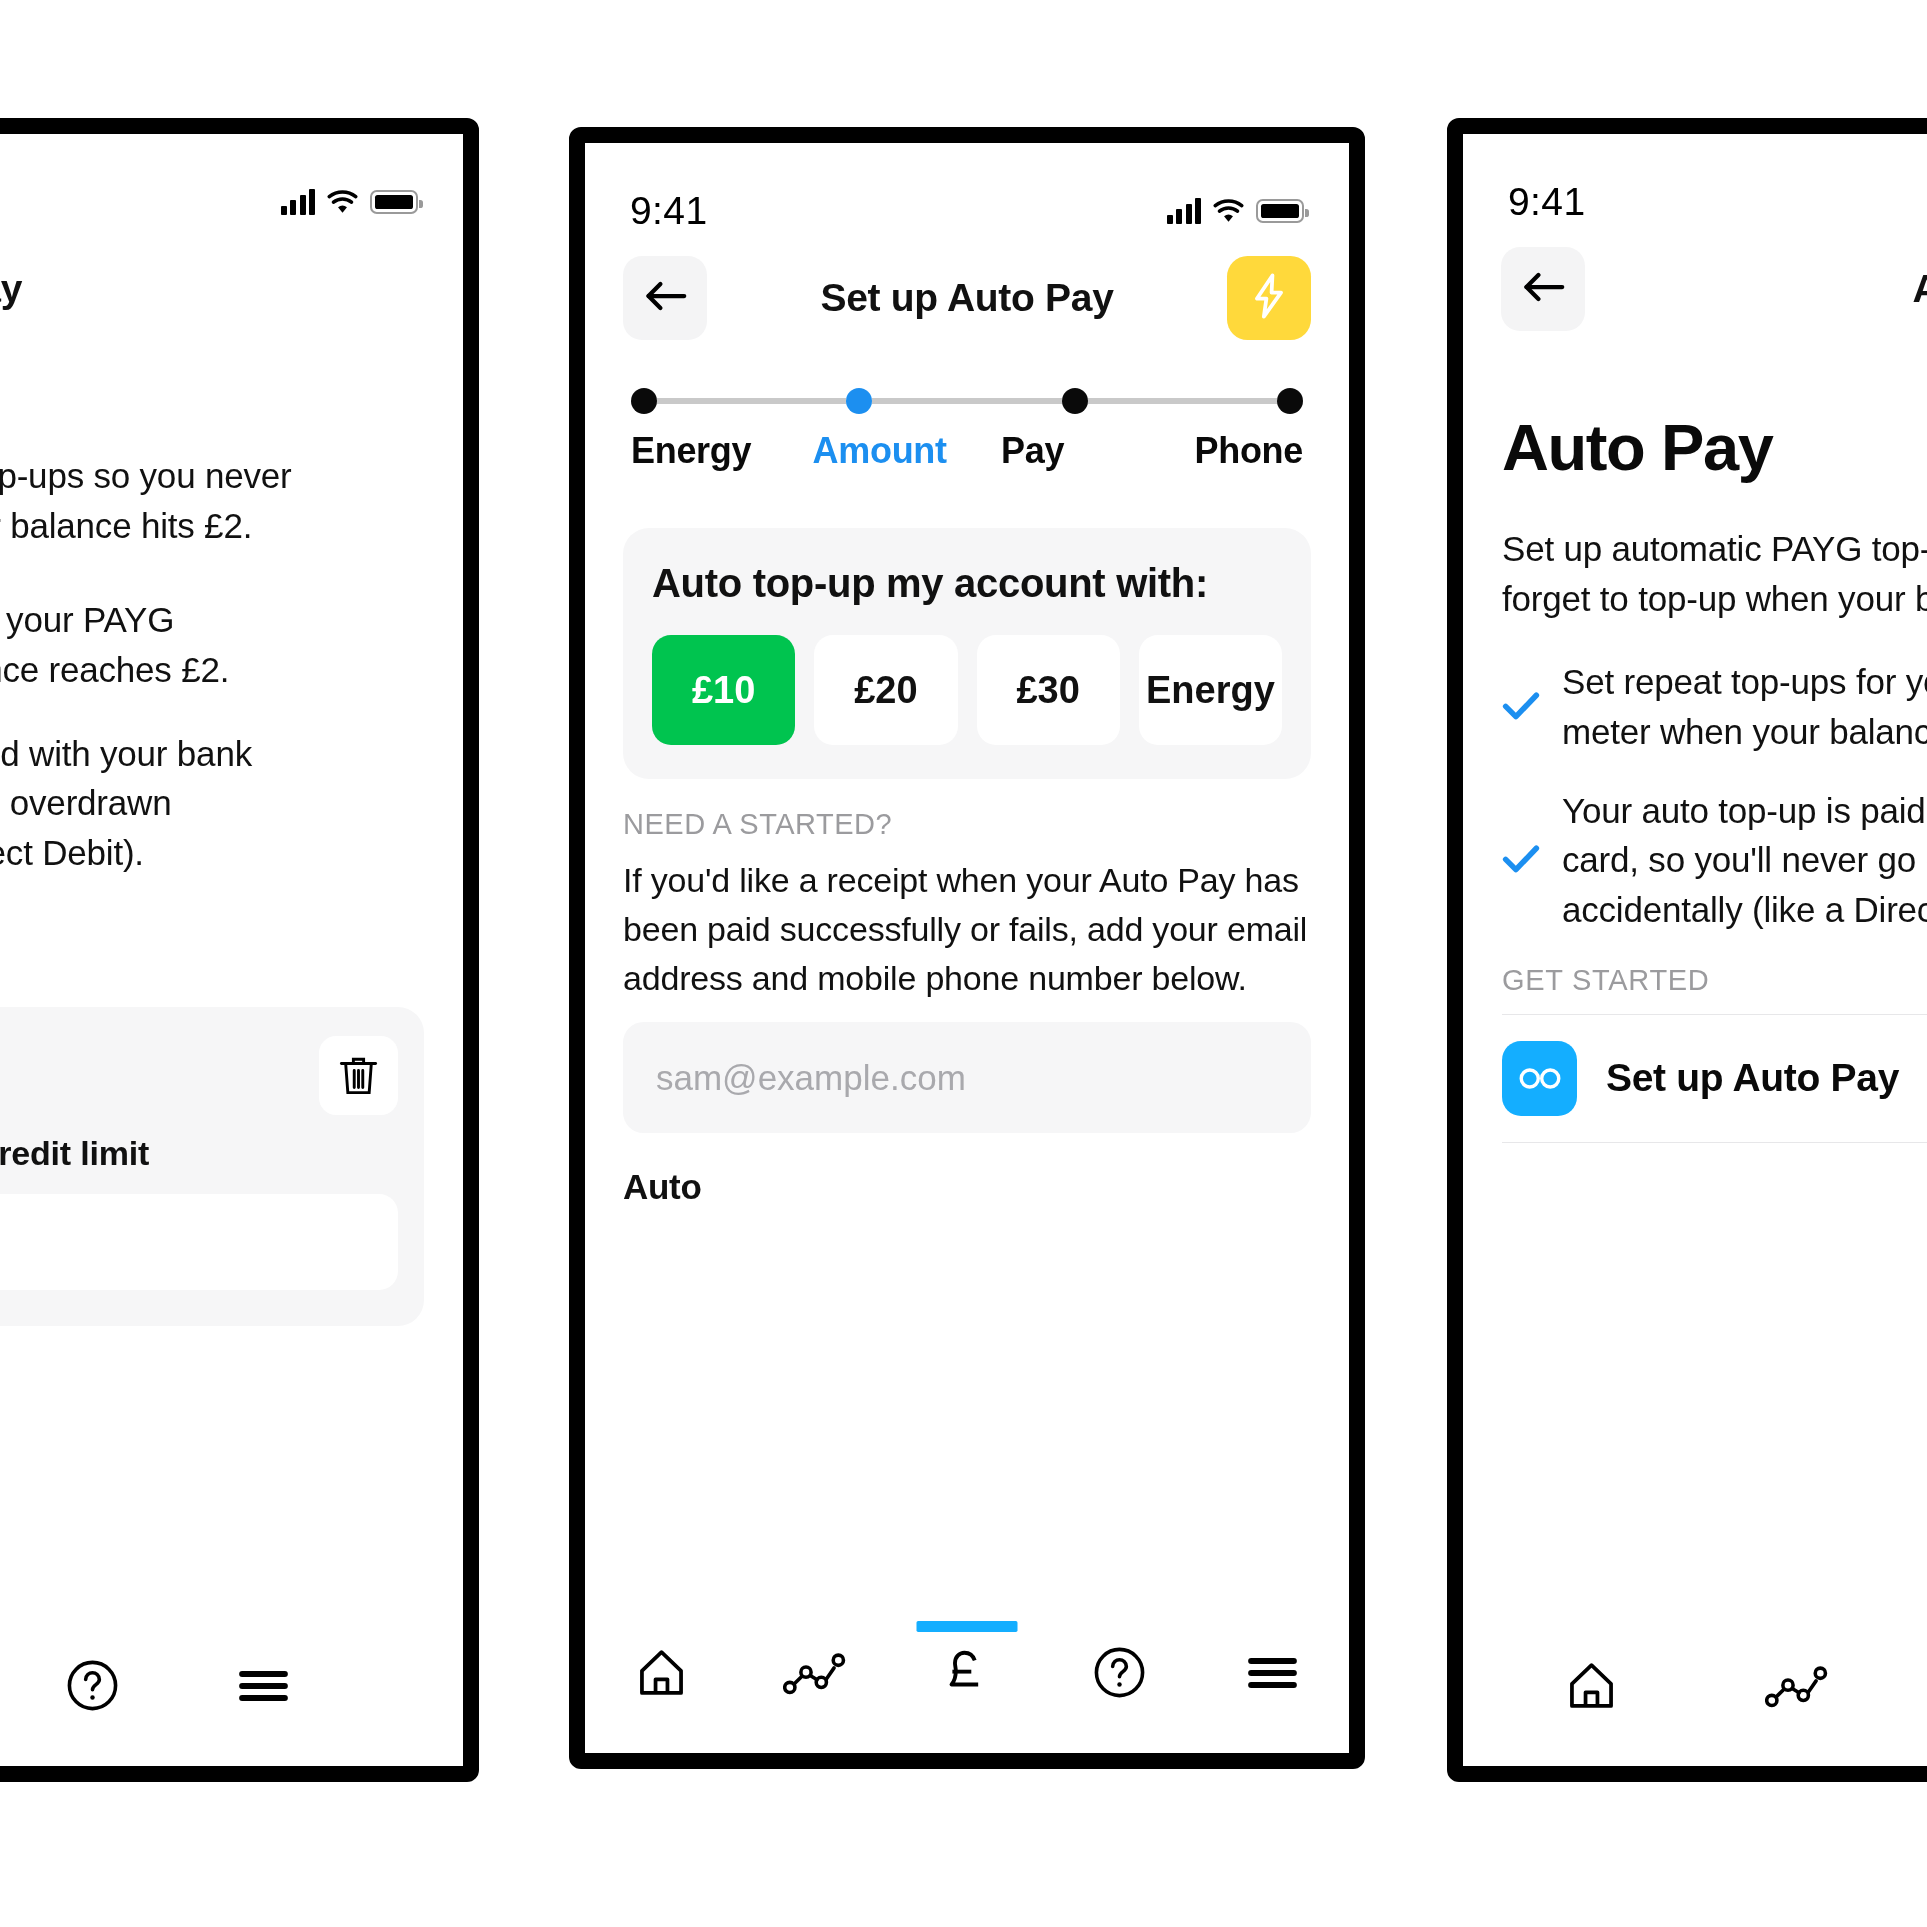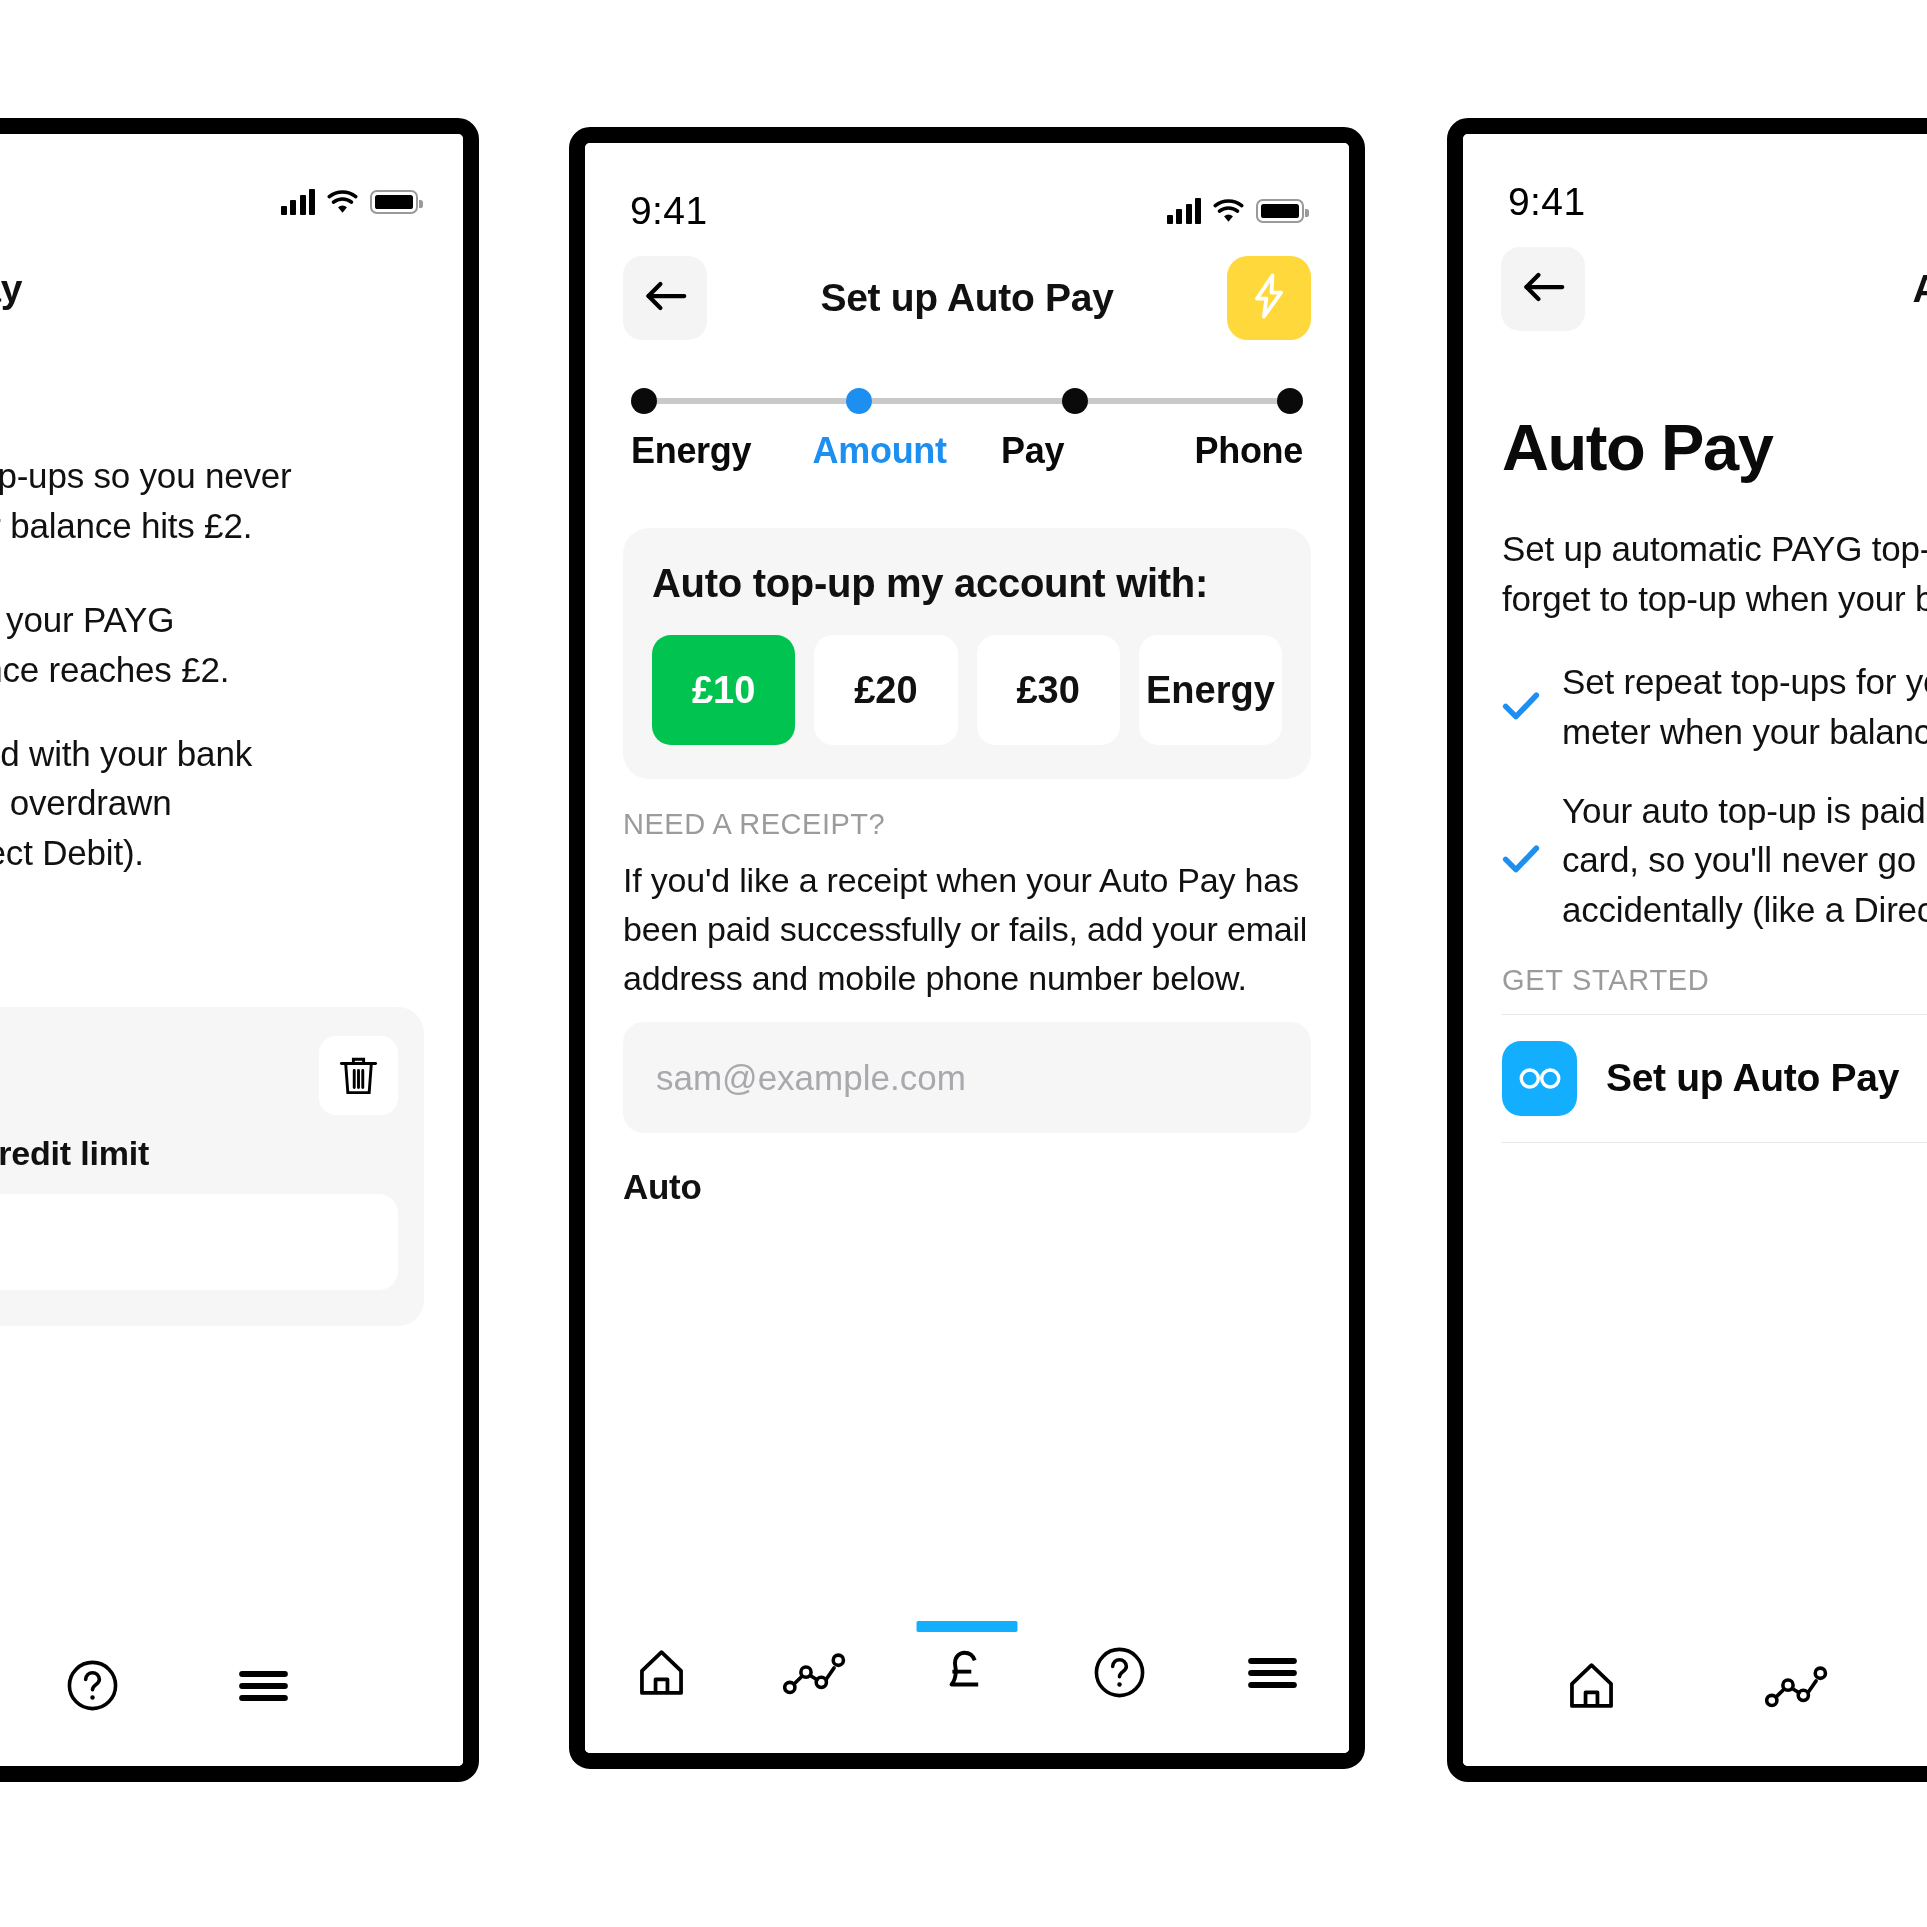--- a/index.html
+++ b/index.html
@@ -9,21 +9,21 @@
     font-family: "Liberation Sans", sans-serif;
     overflow: hidden;
   }
   .stage { position: relative; width: 1927px; height: 1927px; background:#fff; }
 
   
   .phone {
     position: absolute;
     background: #ffffff;
     border: 16.3px solid #000000;
-    border-radius: 21px;
+    border-radius: 12px;
     overflow: hidden;
   }
   .screen {
     position: absolute;
     inset: 0;
     background: #ffffff;
     overflow: hidden;
   }
 
   #phone-left   { left: -214px; top: 118px;  width: 693px;  height: 1664px; }
@@ -353,21 +353,21 @@
           <div class="m-card-title">Auto top-up my account with:</div>
           <div class="m-amounts">
             <button class="m-amount selected">£10</button>
             <button class="m-amount">£20</button>
             <button class="m-amount">£30</button>
             <button class="m-amount">Energy</button>
           </div>
         </div>
 
 
-        <div class="m-section-label">NEED A RECEIPT?</div>
+        <div class="m-section-label">NEED A STARTED?</div>
         <div class="m-para">If you'd like a receipt when your Auto Pay has been paid successfully or fails, add your email address and mobile phone number below.</div>
 
         <input class="m-input" type="text" placeholder="sam@example.com" style="">
 
         <div class="m-field-label">Auto</div>
 
       </div>
 
       <div class="bottomnav">
         <div class="navitem">

